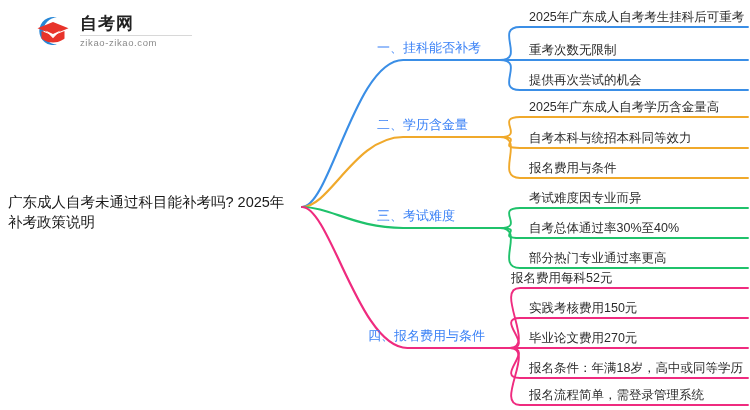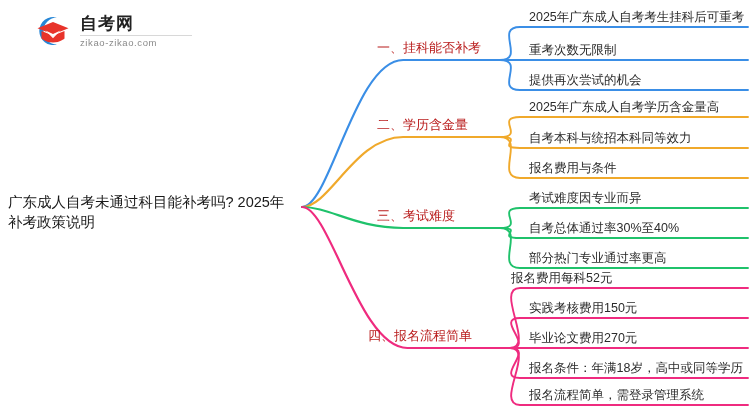--- a/index.html
+++ b/index.html
@@ -27,21 +27,21 @@
     position: absolute; left: 8px; top: 192px; width: 290px;
     font-size: 14.5px; color: #1a1a1a; line-height: 20px;
     text-align: left; letter-spacing: 0px;
   }
 
   
   svg.wires { position: absolute; left: 0; top: 0; width: 750px; height: 410px; }
 
   
   .branch-label {
-    position: absolute; font-size: 13px; color: #b91c1c; line-height: 16px;
+    position: absolute; font-size: 13px; color: #3b82f6; line-height: 16px;
     white-space: nowrap;
   }
 
   
   .leaf-label {
     position: absolute; font-size: 12.5px; color: #2b2b2b; line-height: 15px;
     white-space: nowrap;
     text-align: center;
   }
 </style>
@@ -100,16 +100,16 @@
       <div class="branch-label" style="left: 377px; top: 117px;">二、学历含金量</div>
       <div class="leaf-label" style="left: 529px; top: 191px;">考试难度因专业而异</div>
       <div class="leaf-label" style="left: 529px; top: 221px;">自考总体通过率30%至40%</div>
       <div class="leaf-label" style="left: 529px; top: 251px;">部分热门专业通过率更高</div>
       <div class="branch-label" style="left: 377px; top: 208px;">三、考试难度</div>
       <div class="leaf-label" style="left: 511px; top: 271px;">报名费用每科52元</div>
       <div class="leaf-label" style="left: 529px; top: 301px;">实践考核费用150元</div>
       <div class="leaf-label" style="left: 529px; top: 331px;">毕业论文费用270元</div>
       <div class="leaf-label" style="left: 529px; top: 361px;">报名条件：年满18岁，高中或同等学历</div>
       <div class="leaf-label" style="left: 529px; top: 388px;">报名流程简单，需登录管理系统</div>
-      <div class="branch-label" style="left: 368px; top: 328px;">四、报名流程简单</div>
+      <div class="branch-label" style="left: 368px; top: 328px;">四、报名费用与条件</div>
     </div>
 
 </div>
 
 </body></html>

